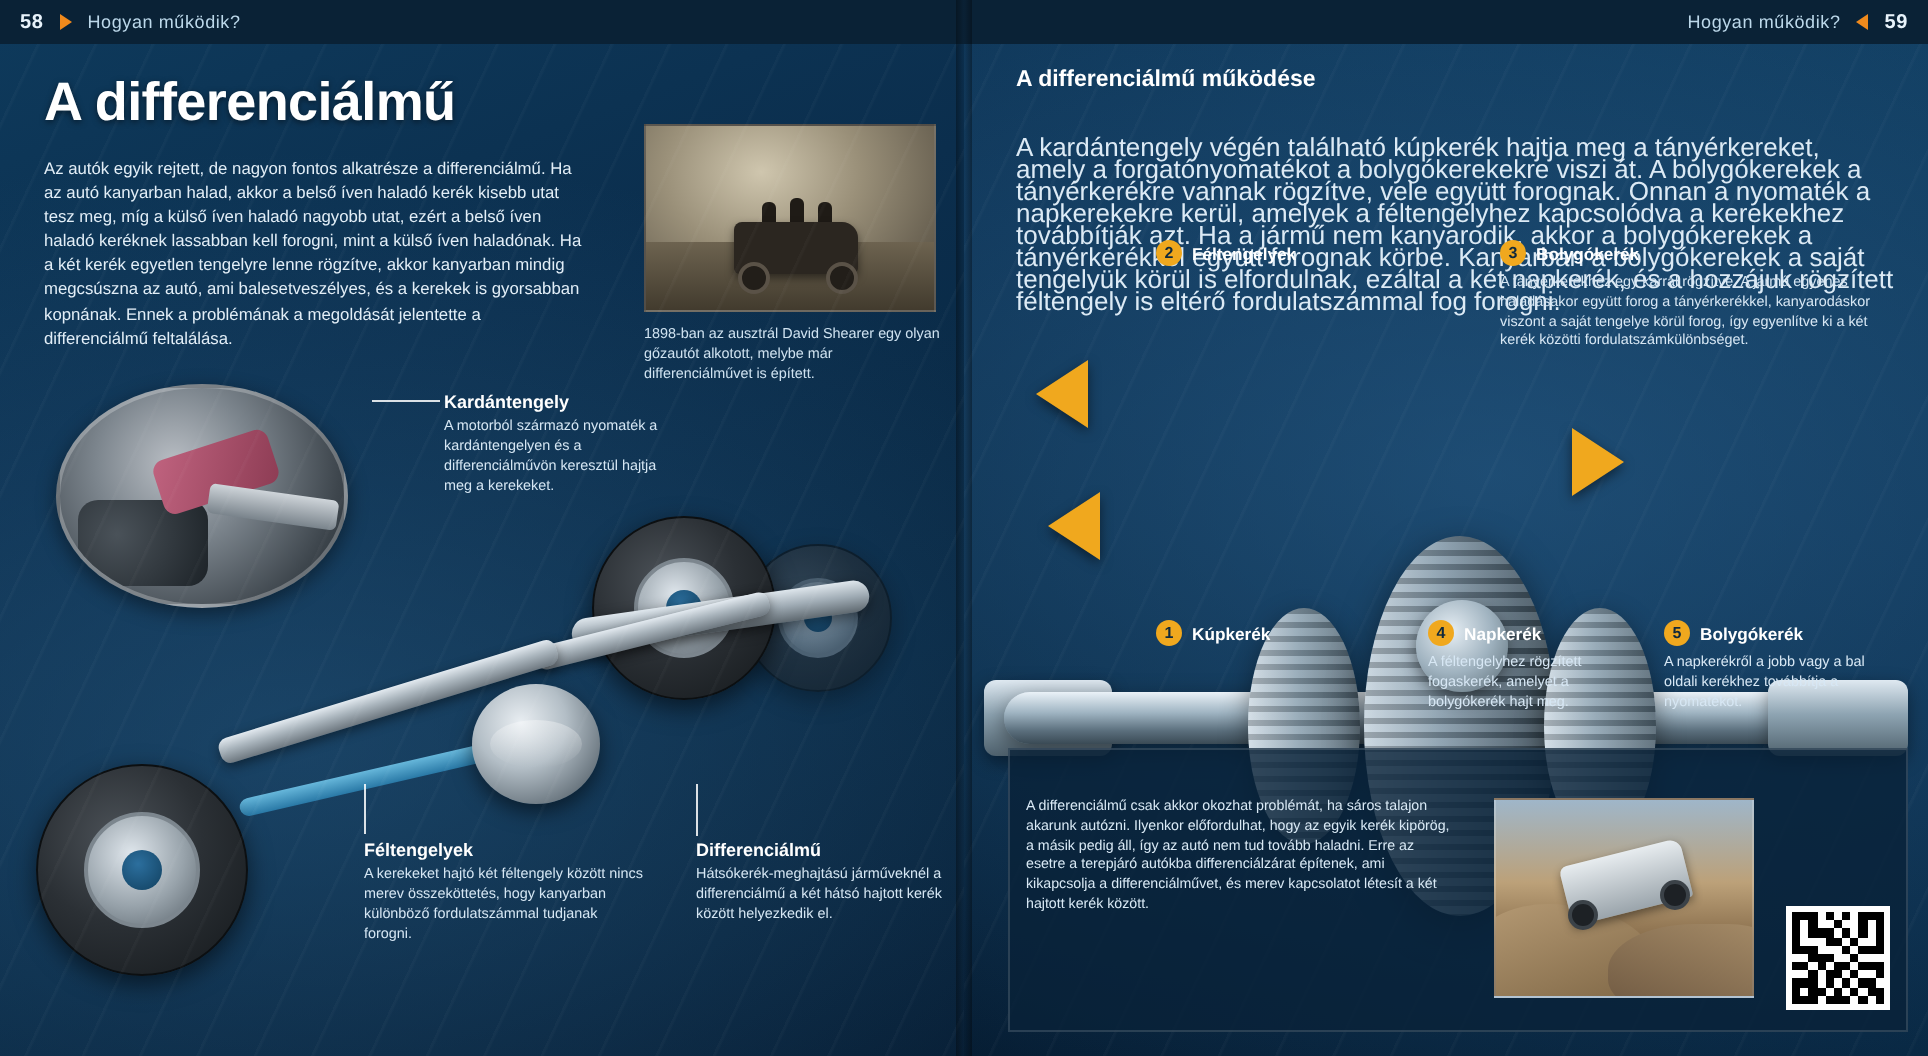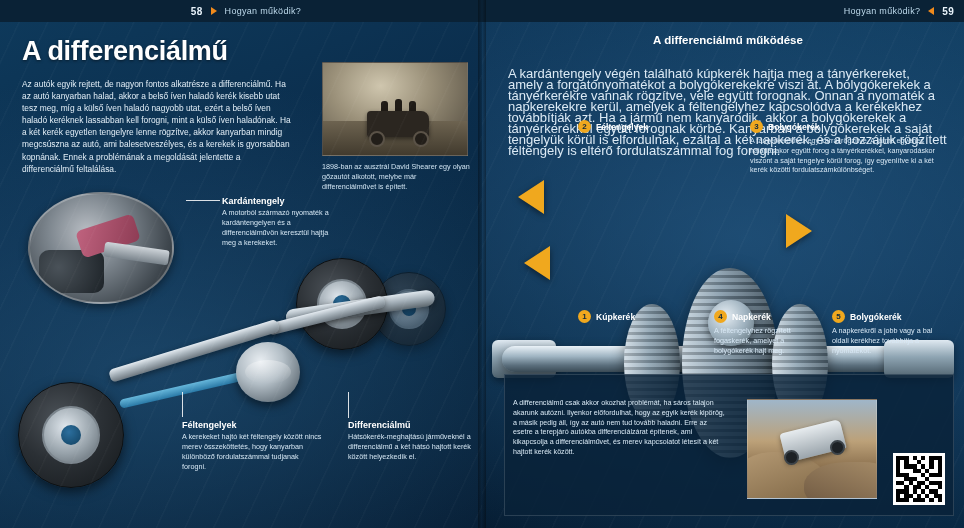--- a/index.html
+++ b/index.html
@@ -44,21 +44,21 @@
   }
 
   
   .hdr {
     position:absolute; top:0; left:0; right:0; height:22px;
     background:#0a2236;
     display:flex; align-items:center;
     font-size:9px; color:#cfe4f2; letter-spacing:.3px;
     z-index:40;
   }
-  .hdr-left { padding-left:10px; gap:8px;justify-content:center; }
+  .hdr-left { padding-left:10px; gap:8px; }
   .hdr-right { justify-content:flex-end; padding-right:10px; gap:8px; }
   .pgnum { font-weight:bold; font-size:10px; color:#e8f3fb; }
   .hdr-sec { color:#bcd8ea; }
   .tri { width:0;height:0; }
   .tri-r { border-left:6px solid #f08a1c; border-top:4px solid transparent; border-bottom:4px solid transparent; }
   .tri-l { border-right:6px solid #f08a1c; border-top:4px solid transparent; border-bottom:4px solid transparent; }
 
   
   h1.title {
     position:absolute; left:22px; top:36px;
@@ -191,21 +191,21 @@
   .bluepipe {
     position:absolute; left:120px; top:150px; width:150px; height:9px;
     transform: rotate(-13deg); transform-origin:left center;
     background: linear-gradient(180deg,#6fc4e8,#2b7fae);
     border-radius:5px; opacity:.9;
   }
 
   
   .r-head {
     position:absolute; left:508px; top:34px; width:440px;
-    font-size:11.5px; font-weight:bold; color:#ffffff;text-align:center;
+    font-size:11.5px; font-weight:bold; color:#ffffff;
   }
   .r-body {
     position:absolute; left:508px; top:68px; width:440px;
     font-size:13px; line-height:11px; color:#dceaf5;
   }
 
   
   .r-illus { position:absolute; left:486px; top:118px; width:478px; height:260px; }
   .shaft-main {
     position:absolute; left:16px; top:228px; width:438px; height:26px;

